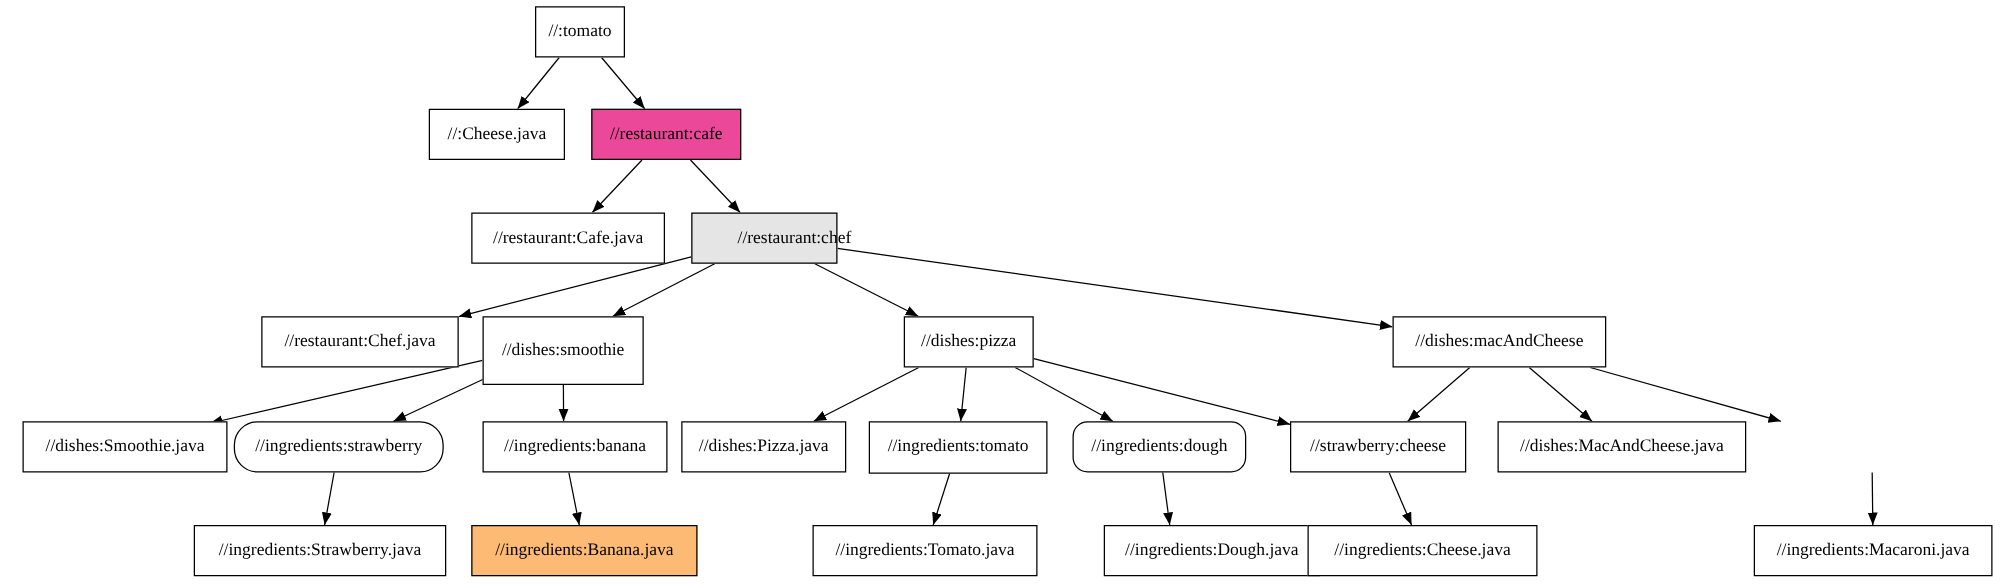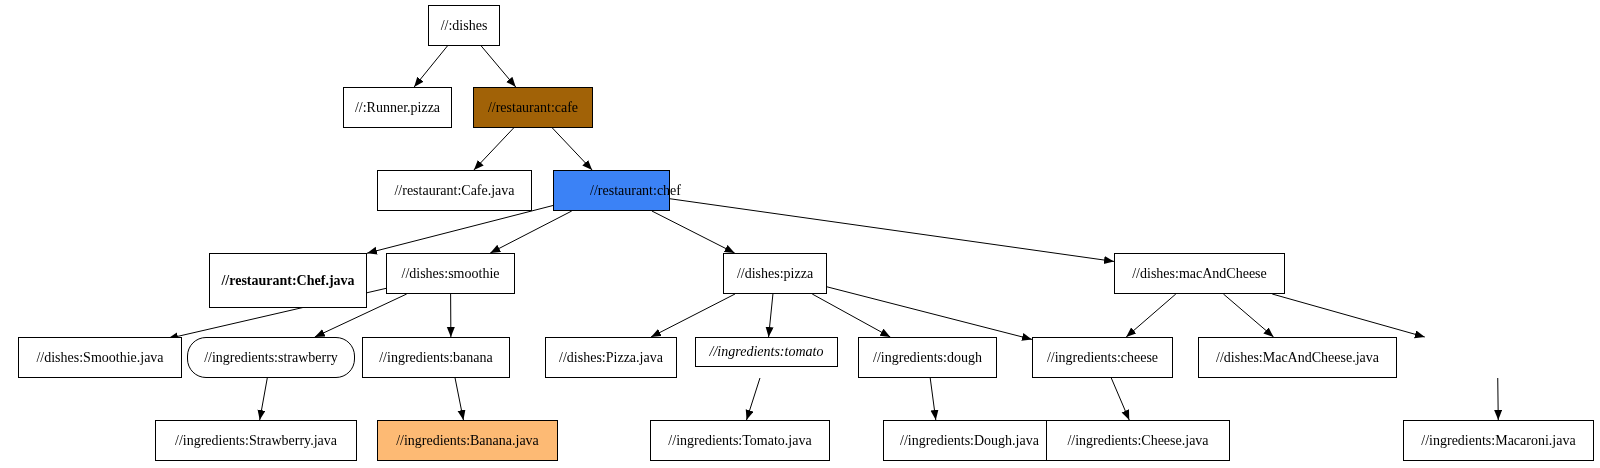--- a/index.html
+++ b/index.html
@@ -67,36 +67,36 @@
         <line x1="1175.827380952381" y1="294" x2="1126.172619047619" y2="337" stroke="#000000" stroke-width="1" marker-end="url(#arrowhead)"></line>
         <line x1="1223.4166666666667" y1="294" x2="1273.5833333333333" y2="337" stroke="#000000" stroke-width="1" marker-end="url(#arrowhead)"></line>
         <line x1="1272.2261904761904" y1="294" x2="1424.7738095238096" y2="337" stroke="#000000" stroke-width="1" marker-end="url(#arrowhead)"></line>
         <line x1="759.9548192771084" y1="378" x2="746.5451807228916" y2="420" stroke="#000000" stroke-width="1" marker-end="url(#arrowhead)"></line>
         <line x1="930.2168674698795" y1="378" x2="935.7831325301205" y2="420" stroke="#000000" stroke-width="1" marker-end="url(#arrowhead)"></line>
         <line x1="1111.2680722891566" y1="378" x2="1129.2319277108434" y2="420" stroke="#000000" stroke-width="1" marker-end="url(#arrowhead)"></line>
         <line x1="1497.7469879518073" y1="378" x2="1498.2530120481927" y2="420" stroke="#000000" stroke-width="1" marker-end="url(#arrowhead)"></line>
       </g>
   </svg>
 
-<div class="node" style="left: 428px; top: 5px; width: 72px; height: 41px; border-color: rgb(0, 0, 0); background: rgb(255, 255, 255);">//:dishes</div>
-    <div class="node" style="left: 343px; top: 87px; width: 109px; height: 41px; border-color: rgb(0, 0, 0); background: rgb(255, 255, 255);">//:Runner.pizza</div>
-    <div class="node" style="left: 473px; top: 87px; width: 120px; height: 41px; border-color: rgb(0, 0, 0); background: #a16207;">//restaurant:cafe</div>
+<div class="node" style="left: 428px; top: 5px; width: 72px; height: 41px; border-color: rgb(0, 0, 0); background: rgb(255, 255, 255);">//:tomato</div>
+    <div class="node" style="left: 343px; top: 87px; width: 109px; height: 41px; border-color: rgb(0, 0, 0); background: rgb(255, 255, 255);">//:Cheese.java</div>
+    <div class="node" style="left: 473px; top: 87px; width: 120px; height: 41px; border-color: rgb(0, 0, 0); background: #ec4899;">//restaurant:cafe</div>
     <div class="node" style="left: 377px; top: 170px; width: 155px; height: 41px; border-color: rgb(0, 0, 0); background: rgb(255, 255, 255);">//restaurant:Cafe.java</div>
-    <div class="node" style="left: 553px; top: 170px; width: 117px; height: 41px; border-color: rgb(0, 0, 0); background: #3b82f6; padding-left: 48px;">//restaurant:chef</div>
-    <div class="node" style="left: 209px; top: 253px; width: 158px; height: 55px; border-color: rgb(0, 0, 0); background: rgb(255, 255, 255); font-weight: bold;">//restaurant:Chef.java</div>
-    <div class="node" style="left: 386px; top: 253px; width: 129px; height: 41px; border-color: rgb(0, 0, 0); background: rgb(255, 255, 255);">//dishes:smoothie</div>
+    <div class="node" style="left: 553px; top: 170px; width: 117px; height: 41px; border-color: rgb(0, 0, 0); background: #e5e5e5; padding-left: 48px;">//restaurant:chef</div>
+    <div class="node" style="left: 209px; top: 253px; width: 158px; height: 41px; border-color: rgb(0, 0, 0); background: rgb(255, 255, 255);">//restaurant:Chef.java</div>
+    <div class="node" style="left: 386px; top: 253px; width: 129px; height: 55px; border-color: rgb(0, 0, 0); background: rgb(255, 255, 255);">//dishes:smoothie</div>
     <div class="node" style="left: 1114px; top: 253px; width: 171px; height: 41px; border-color: rgb(0, 0, 0); background: rgb(255, 255, 255);">//dishes:macAndCheese</div>
     <div class="node" style="left: 723px; top: 253px; width: 104px; height: 41px; border-color: rgb(0, 0, 0); background: rgb(255, 255, 255);">//dishes:pizza</div>
     <div class="node" style="left: 18px; top: 337px; width: 164px; height: 41px; border-color: rgb(0, 0, 0); background: rgb(255, 255, 255);">//dishes:Smoothie.java</div>
     <div class="node" style="left: 187px; top: 337px; width: 168px; height: 41px; border-color: rgb(0, 0, 0); background: rgb(255, 255, 255); border-radius: 19px;">//ingredients:strawberry</div>
-    <div class="node" style="left: 362px; top: 337px; width: 148px; height: 41px; border-color: rgb(0, 0, 0); background: rgb(255, 255, 255);">//ingredients:banana</div>
+    <div class="node" style="left: 386px; top: 337px; width: 148px; height: 41px; border-color: rgb(0, 0, 0); background: rgb(255, 255, 255);">//ingredients:banana</div>
     <div class="node" style="left: 545px; top: 337px; width: 132px; height: 41px; border-color: rgb(0, 0, 0); background: rgb(255, 255, 255);">//dishes:Pizza.java</div>
-    <div class="node" style="left: 695px; top: 337px; width: 143px; height: 30px; border-color: rgb(0, 0, 0); background: rgb(255, 255, 255); font-style: italic;">//ingredients:tomato</div>
-    <div class="node" style="left: 858px; top: 337px; width: 139px; height: 41px; border-color: rgb(0, 0, 0); background: rgb(255, 255, 255);">//ingredients:dough</div>
-    <div class="node" style="left: 1032px; top: 337px; width: 141px; height: 41px; border-color: rgb(0, 0, 0); background: rgb(255, 255, 255);">//ingredients:cheese</div>
+    <div class="node" style="left: 695px; top: 337px; width: 143px; height: 42px; border-color: rgb(0, 0, 0); background: rgb(255, 255, 255);">//ingredients:tomato</div>
+    <div class="node" style="left: 858px; top: 337px; width: 139px; height: 41px; border-color: rgb(0, 0, 0); background: rgb(255, 255, 255); border-radius: 12px;">//ingredients:dough</div>
+    <div class="node" style="left: 1032px; top: 337px; width: 141px; height: 41px; border-color: rgb(0, 0, 0); background: rgb(255, 255, 255);">//strawberry:cheese</div>
     <div class="node" style="left: 1198px; top: 337px; width: 199px; height: 41px; border-color: rgb(0, 0, 0); background: rgb(255, 255, 255);">//dishes:MacAndCheese.java</div>
     <div class="node" style="left: 155px; top: 420px; width: 202px; height: 41px; border-color: rgb(0, 0, 0); background: rgb(255, 255, 255);">//ingredients:Strawberry.java</div>
     <div class="node" style="left: 377px; top: 420px; width: 181px; height: 41px; border-color: rgb(0, 0, 0); background: #fdba74;">//ingredients:Banana.java</div>
     <div class="node" style="left: 650px; top: 420px; width: 180px; height: 41px; border-color: rgb(0, 0, 0); background: rgb(255, 255, 255);">//ingredients:Tomato.java</div>
     <div class="node" style="left: 852px; top: 420px; width: 173px; height: 41px; border-color: rgb(0, 0, 0); background: rgb(255, 255, 255); margin-left: 31px;">//ingredients:Dough.java</div>
     <div class="node" style="left: 1046px; top: 420px; width: 184px; height: 41px; border-color: rgb(0, 0, 0); background: rgb(255, 255, 255);">//ingredients:Cheese.java</div>
     <div class="node" style="left: 1403px; top: 420px; width: 191px; height: 41px; border-color: rgb(0, 0, 0); background: rgb(255, 255, 255);">//ingredients:Macaroni.java</div>
   </div>
 
 </body></html>

